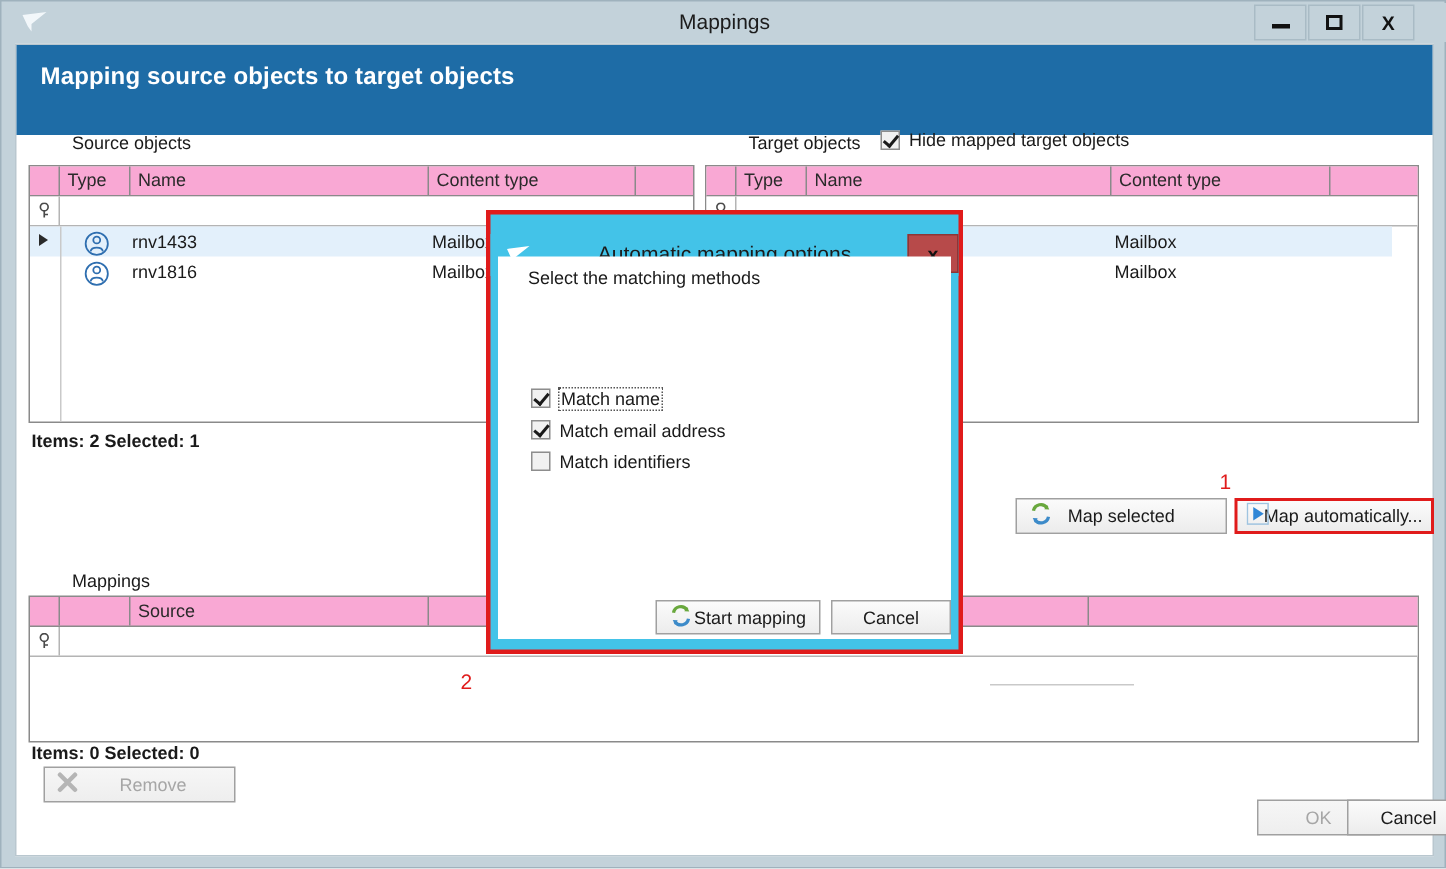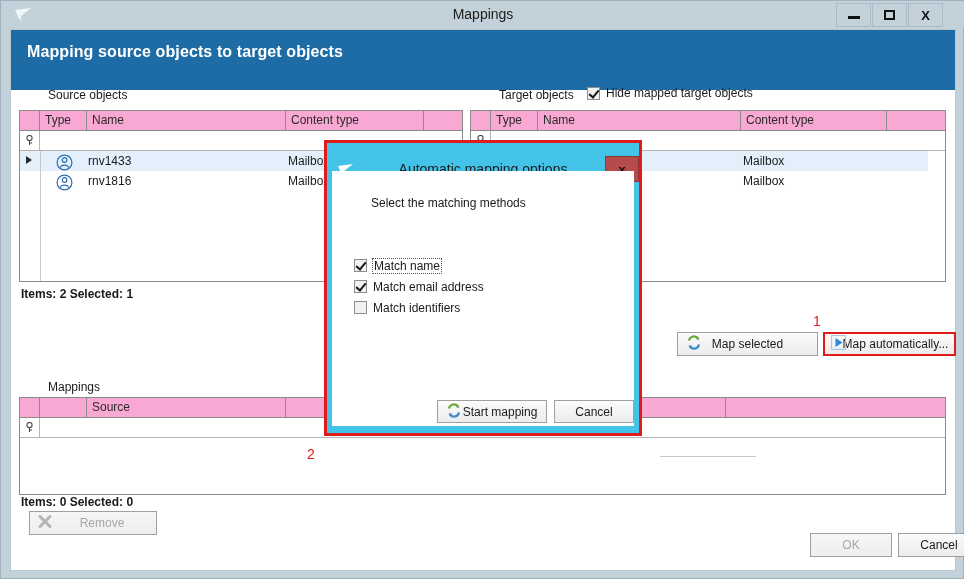--- a/index.html
+++ b/index.html
@@ -252,22 +252,22 @@
     cursor: default;
   }
   #dlg-body {
     position: absolute;
     left: 5px; top: 28px;
     width: 302px; height: 255px;
     background: #ffffff;
   }
   #dlg-instruction {
     position: absolute;
-    left: 20px; top: 25px;
-    font-size: 12px; color: #1a1a1a; margin-left: 19px;
+    left: 20px; top: 7px;
+    font-size: 12px; color: #1a1a1a;
   }
   .dlg-check {
     position: absolute;
     left: 22px;
     height: 17px;
     display: flex;
     align-items: center;
   }
   .cbox {
     width: 13px; height: 13px;
@@ -472,21 +472,21 @@
 
     <div class="btn disabled" style="left:8px; top:481px; width:128px; height:24px;">
       <span class="bicon">
         <svg width="14" height="14" viewBox="0 0 14 14">
           <path d="M2 2 L12 12 M12 2 L2 12" stroke="#b5b5b5" stroke-width="3" stroke-linecap="round"></path>
         </svg>
       </span>
       <span style="margin-left:18px;">Remove</span>
     </div>
 
-    <div class="btn disabled" style="left:789px; top:503px; width:82px; height:24px;">OK</div>
+    <div class="btn disabled" style="left:817px; top:503px; width:82px; height:24px;">OK</div>
     <div class="btn" style="left:877px; top:503px; width:82px; height:24px;">Cancel</div>
 
   </div>
 
   <div id="dialog">
     <div id="dlg-titlebar">
       <span id="dlg-icon">
         <svg width="17" height="15" viewBox="0 0 17 15">
           <path d="M1 3 L16 1 L6.5 8.5 L6.5 13 L4.2 10 Z" fill="#ffffff"></path>
         </svg>

